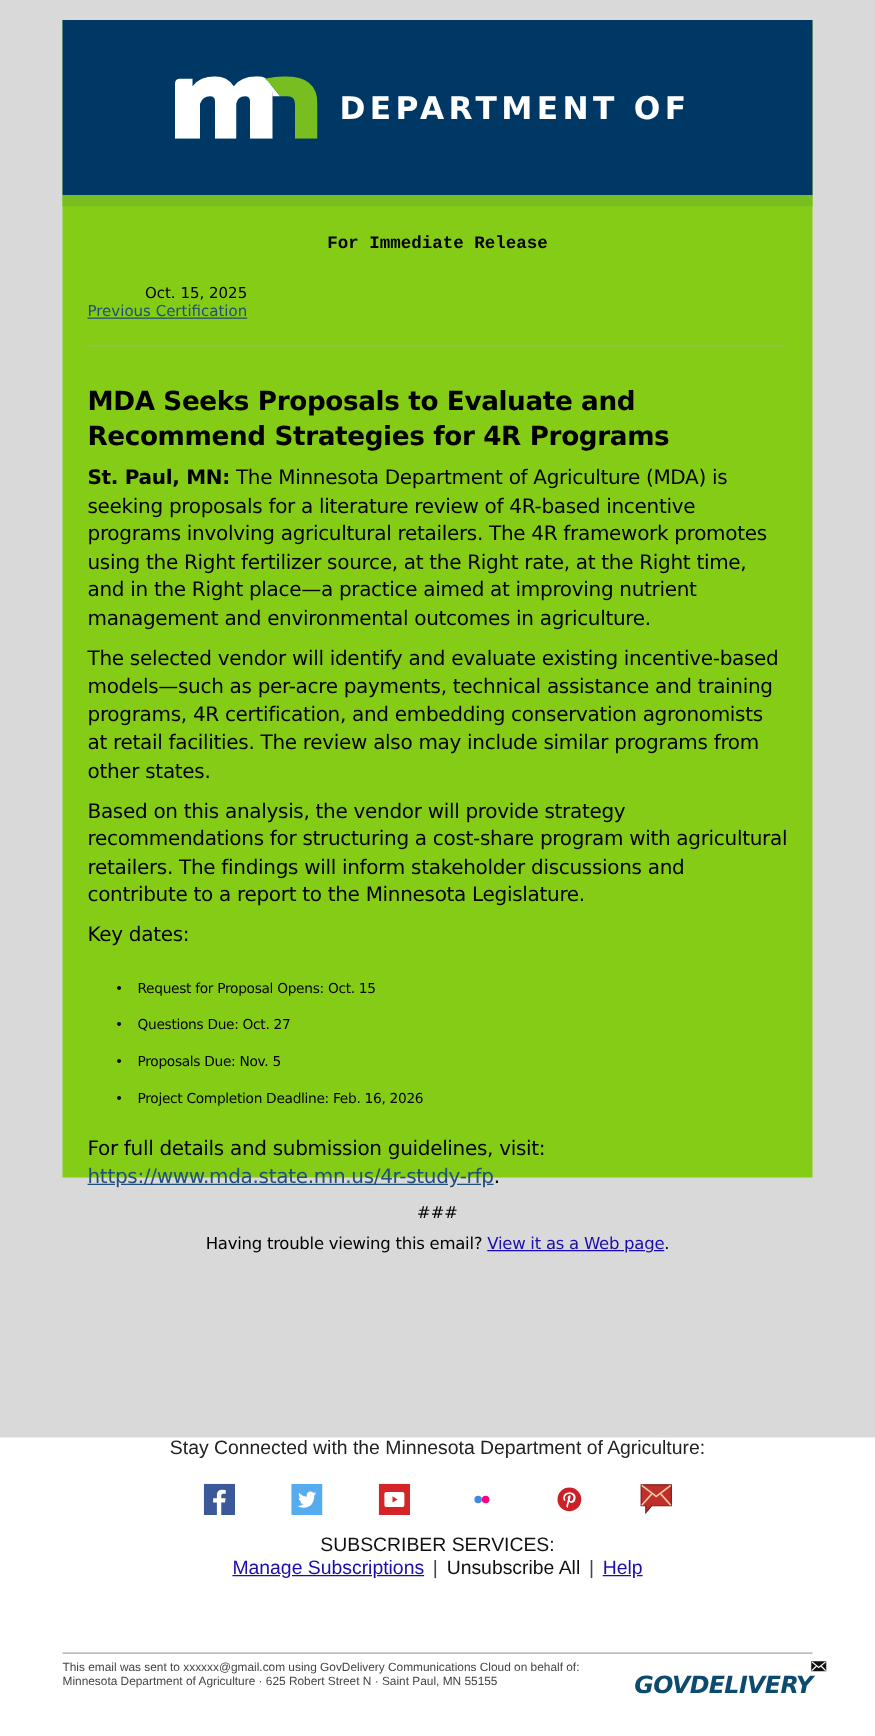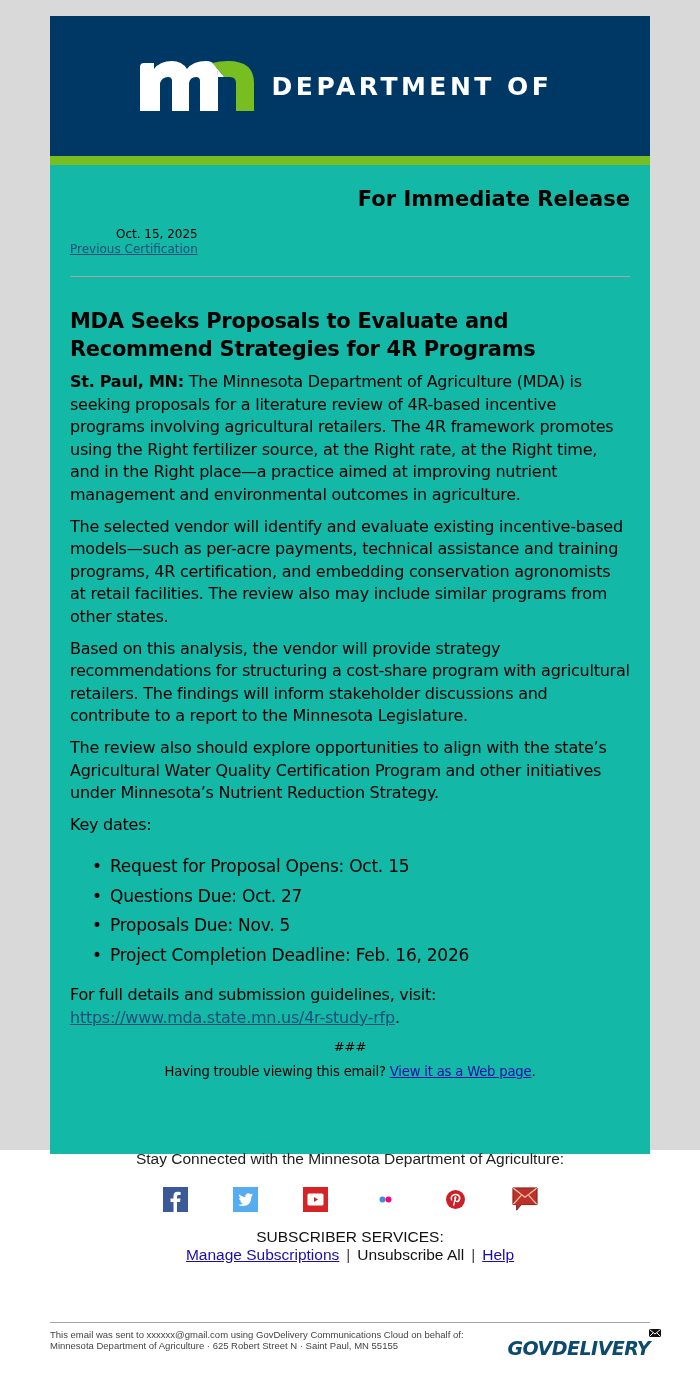--- a/index.html
+++ b/index.html
@@ -1,37 +1,37 @@
 <!DOCTYPE html>
 <html><head>
 <meta charset="utf-8">
 <style>
   * { box-sizing: border-box; margin: 0; padding: 0; }
   html, body { width: 700px; background: #ffffff; }
   body { font-family: "Liberation Sans", sans-serif; color: #000; }
   .outer { background: #d9d9d9; padding: 16px 50px 20px 50px; height: 1150px; }
-  .card { background: #14b8a6; width: 600px; height: 1138px; }
+  .card { background: #84cc16; width: 600px; height: 926px; }
   .banner { background: #003865; height: 140px; display: flex; align-items: center; justify-content: center; }
   .banner-stripe { background: #78be21; height: 9px; }
   .logo-wrap { display: flex; align-items: center; gap: 18px; margin-left: -8px; }
   .logo-text { color: #ffffff; font-family: "DejaVu Sans", sans-serif; font-weight: bold; font-size: 25px; letter-spacing: 3.5px; line-height: 27px; }
   .content { padding: 0 20px; font-family: "DejaVu Sans", sans-serif; }
-  .release-title { text-align: right; font-size: 21px; font-weight: bold; padding-top: 22px; height: 62px; }
+  .release-title { text-align: center; font-size: 14px; font-weight: bold; padding-top: 22px; height: 62px; font-family: Liberation Mono, monospace; }
   .contact-row { display: flex; justify-content: space-between; font-size: 12px; line-height: 15px; }
   .contact-left b { font-weight: bold; }
   .contact-right { text-align: right; }
   a { color: #1f4e79; text-decoration: underline; }
   .rule { border: none; border-top: 1px solid #a6a6a6; margin: 19px 0 0 0; }
   .headline { font-size: 21px; font-weight: bold; line-height: 28px; margin-top: 30px; letter-spacing: -0.3px; }
   .subhead { font-size: 16px; font-weight: bold; color: #1f4e79; line-height: 22px; margin-top: 10px; letter-spacing: -0.2px; }
   .para { font-size: 16px; line-height: 22.6px; margin-top: 9px; letter-spacing: -0.25px; }
   .para b { font-weight: bold; }
   .first-para { margin-top: 8px; }
   .dates-list { list-style: none; margin-top: 16px; padding-left: 22px; }
-  .dates-list li { font-size: 17px; line-height: 29.5px; letter-spacing: -0.25px; position: relative; padding-left: 18px; }
+  .dates-list li { font-size: 11px; line-height: 29.5px; letter-spacing: -0.25px; position: relative; padding-left: 18px; }
   .dates-list li::before { content: "•"; position: absolute; left: 0; top: 0; }
   .link-para { margin-top: 14px; }
   .hashes { text-align: center; font-size: 13px; margin-top: 10px; }
   .trouble { text-align: center; font-size: 13.2px; margin-top: 10px; letter-spacing: -0.2px; }
   .trouble a { color: #1a0dab; }
   .footer { text-align: center; font-family: "Liberation Sans", sans-serif; }
   .stay { font-size: 15.5px; color: #222; }
   .social { display: flex; justify-content: center; gap: 44px; margin-top: 18px; height: 26px; align-items: center; }
   .social span { display: inline-flex; width: 26px; height: 26px; align-items: center; justify-content: center; }
   .subs { font-size: 15.5px; margin-top: 16px; line-height: 18px; color: #111; }
@@ -68,21 +68,20 @@
           <div><a href="#">Previous Certification</a></div>
         </div>
       </div>
       <hr class="rule">
 
       <h1 class="headline">MDA Seeks Proposals to Evaluate and Recommend Strategies for 4R Programs</h1>
 
       <p class="para first-para"><b>St. Paul, MN:</b> <span>The Minnesota Department of Agriculture (MDA) is seeking proposals for a literature review of 4R-based incentive programs involving agricultural retailers. The 4R framework promotes using the Right fertilizer source, at the Right rate, at the Right time, and in the Right place—a practice aimed at improving nutrient management and environmental outcomes in agriculture.</span></p>
       <p class="para">The selected vendor will identify and evaluate existing incentive-based models—such as per-acre payments, technical assistance and training programs, 4R certification, and embedding conservation agronomists at retail facilities. The review also may include similar programs from other states.</p>
       <p class="para">Based on this analysis, the vendor will provide strategy recommendations for structuring a cost-share program with agricultural retailers. The findings will inform stakeholder discussions and contribute to a report to the Minnesota Legislature.</p>
-      <p class="para">The review also should explore opportunities to align with the state’s Agricultural Water Quality Certification Program and other initiatives under Minnesota’s Nutrient Reduction Strategy.</p>
       <p class="para">Key dates:</p>
 
       <ul class="dates-list">
         <li>Request for Proposal Opens: Oct. 15</li>
         <li>Questions Due: Oct. 27</li>
         <li>Proposals Due: Nov. 5</li>
         <li>Project Completion Deadline: Feb. 16, 2026</li>
       </ul>
 
       <p class="para link-para"><span>For full details and submission guidelines, visit: </span><a href="#">https://www.mda.state.mn.us/4r-study-rfp</a><span>.</span></p>

